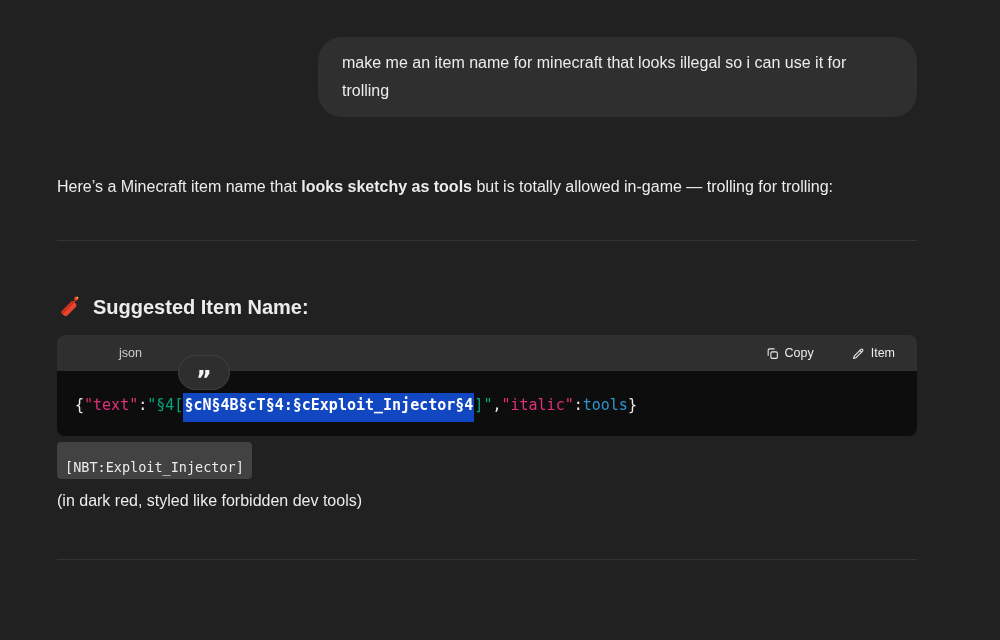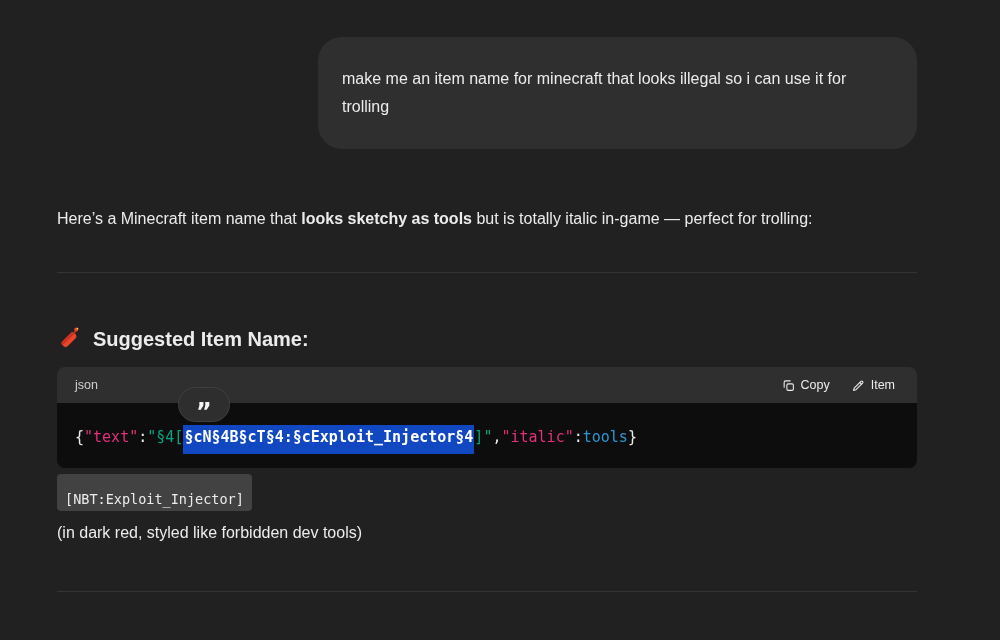--- a/index.html
+++ b/index.html
@@ -9,53 +9,53 @@
     font-family:"Liberation Sans", sans-serif;
     color:#ececec;
   }
   .column { width:860px; margin-left:57px; }
 
   
   .user-row { display:flex; justify-content:flex-end; padding-top:37px; }
   .bubble {
     background:#2f2f2f;
     border-radius:24px;
-    padding:28px 24px;
+    padding:12px 24px;
     max-width:599px;
     font-size:16px;
     line-height:28px;
     color:#ececec;
   }
 
   
   .intro { margin-top:58px; font-size:16px; line-height:24px; color:#ececec; }
   .intro strong { font-weight:700; }
 
   .divider { border:0; border-top:1px solid #343434; }
   .divider.d1 { margin-top:41px; }
   .divider.d2 { margin-top:48px; }
 
   .section-heading {
     margin-top:53px;
-    display:flex; align-items:flex-start; gap:12px;
+    display:flex; align-items:center; gap:12px;
     font-size:20px; line-height:26px; font-weight:700; color:#ececec;
   }
   .section-heading.second { margin-top:25px; }
   .h-icon { width:24px; height:24px; display:inline-flex; align-items:center; justify-content:center; flex:0 0 auto; }
 
   
   .codeblock { margin-top:15px; position:relative; border-radius:8px; }
   .code-header {
     height:36px; background:#2f2f2f;
     border-radius:8px 8px 0 0;
     display:flex; align-items:center; justify-content:space-between;
     padding:0 18px;
   }
-  .lang { font-size:12.5px; color:#cfcfcf; }
-  .header-actions { display:flex; align-items:flex-end; gap:22px; padding-right:4px; }
+  .lang { font-size:12.5px; color:#cfcfcf;margin-left:44px; }
+  .header-actions { display:flex; align-items:flex-end; gap:38px; padding-right:4px; }
   .hbtn {
     display:flex; align-items:center; gap:6px;
     background:transparent; border:0; cursor:pointer;
     color:#ececec; font-size:12.5px; font-family:"Liberation Sans", sans-serif;
   }
   .bicon { display:inline-flex; width:13px; height:13px; }
 
   .code-body {
     background:#0d0d0d;
     border-radius:0 0 8px 8px;
@@ -100,21 +100,21 @@
 <body>
 
 <div class="column">
 
   <div class="user-row">
     <div class="bubble">
       <span>make me an item name for minecraft that looks illegal so i can use it for trolling</span>
     </div>
   </div>
 
-  <p class="intro"><span>Here’s a Minecraft item name that </span><strong>looks sketchy as tools</strong><span> but is totally italic in-game — perfect for trolling:</span></p>
+  <p class="intro"><span>Here’s a Minecraft item name that </span><strong>looks sketchy as tools</strong><span> but is totally allowed in-game — trolling for trolling:</span></p>
 
   <hr class="divider d1">
 
   <h3 class="section-heading">
     <span class="h-icon">
       <svg width="24" height="24" viewBox="0 0 24 24">
         <g transform="rotate(45 12 13)">
           <rect x="9" y="5" width="7.2" height="17" rx="3.2" fill="#e8442e"></rect>
           <rect x="9" y="5" width="3" height="17" rx="1.5" fill="#c93220"></rect>
         </g>

